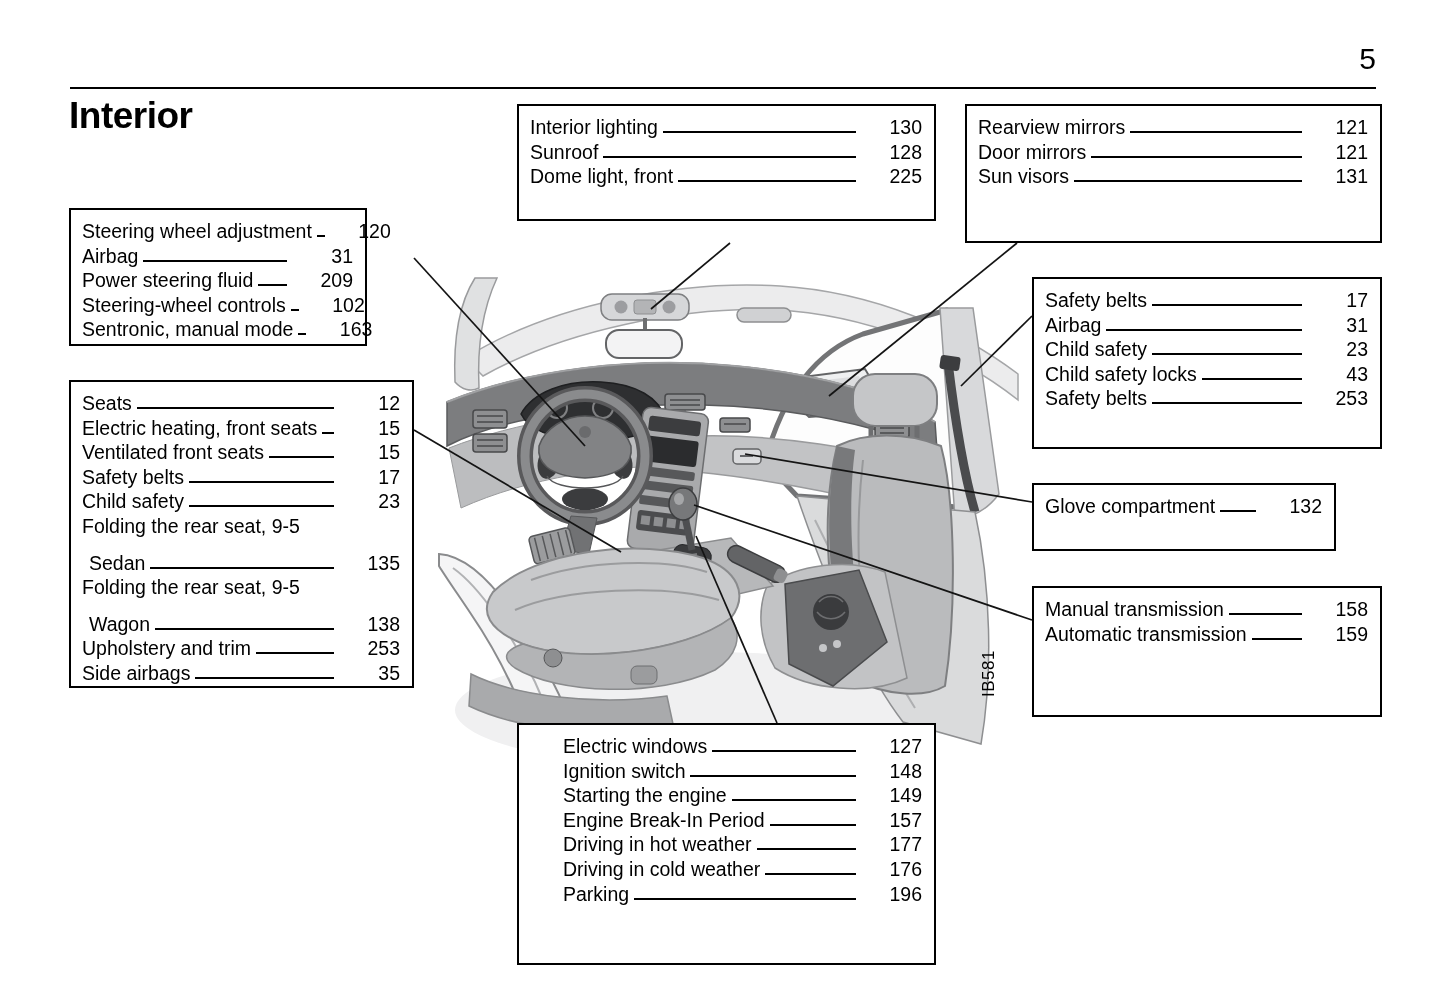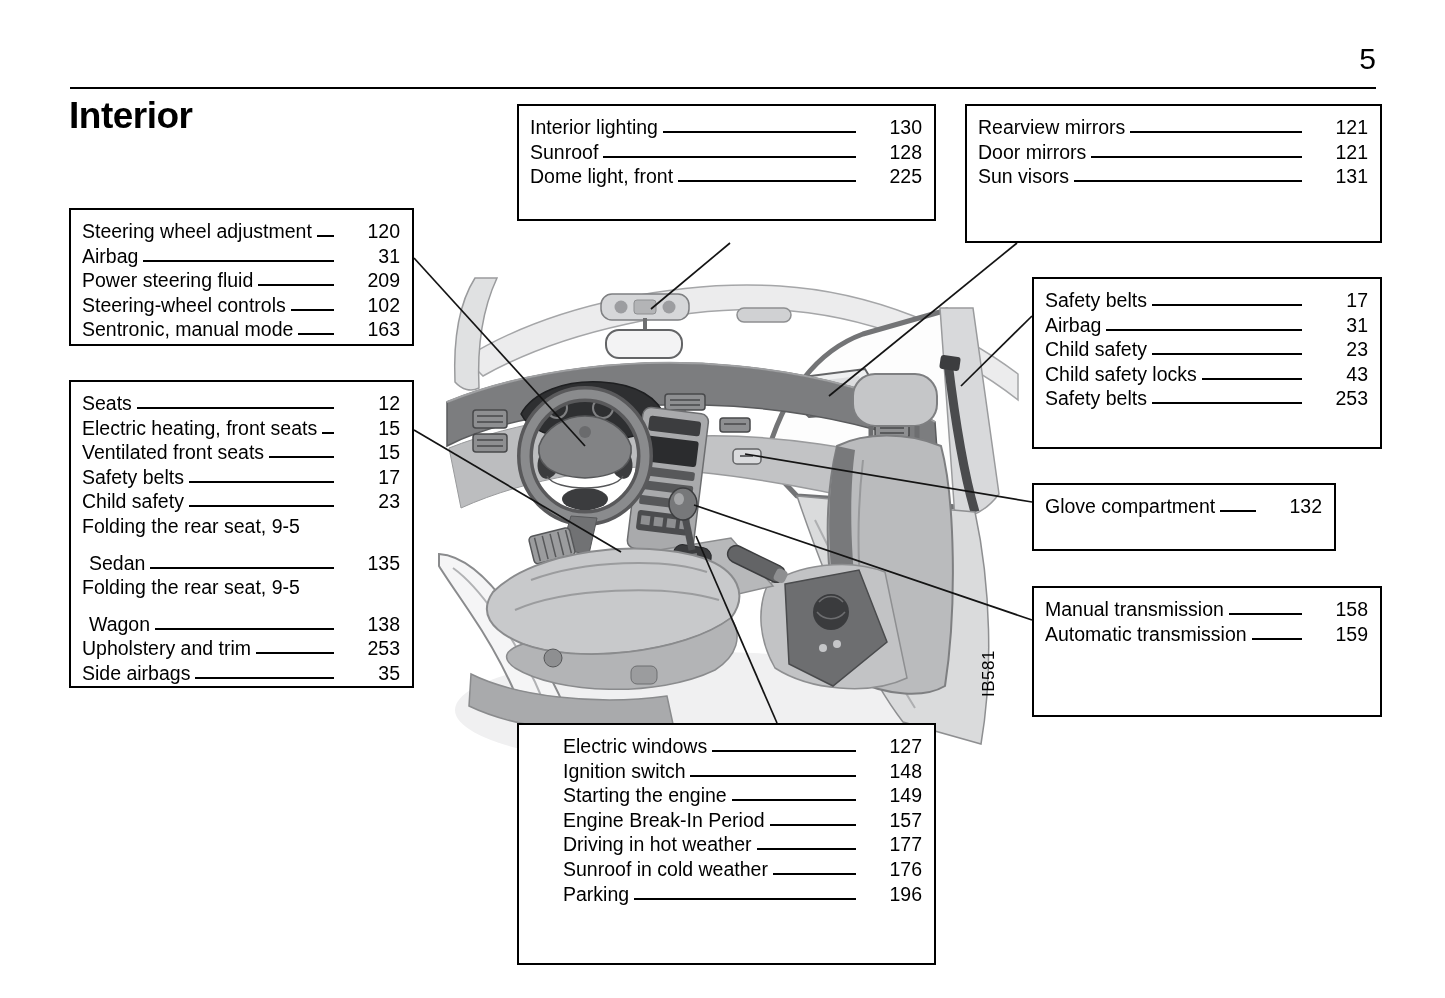--- a/index.html
+++ b/index.html
@@ -232,21 +232,21 @@
         <span class="leader"></span>
         <span class="num">121</span>
       </div>
     <div class="row">
         <span class="lbl">Sun visors</span>
         <span class="leader"></span>
         <span class="num">131</span>
       </div>
   </div>
 
-  <div class="box" style="left:69px; top:208px; width:345px; height:138px;">
+  <div class="box" style="left:69px; top:208px; width:298px; height:138px;">
     <div class="row">
         <span class="lbl">Steering wheel adjustment</span>
         <span class="leader"></span>
         <span class="num">120</span>
       </div>
     <div class="row">
         <span class="lbl">Airbag</span>
         <span class="leader"></span>
         <span class="num">31</span>
       </div>
@@ -394,21 +394,21 @@
         <span class="lbl">Engine Break-In Period</span>
         <span class="leader"></span>
         <span class="num">157</span>
       </div>
     <div class="row">
         <span class="lbl">Driving in hot weather</span>
         <span class="leader"></span>
         <span class="num">177</span>
       </div>
     <div class="row">
-        <span class="lbl">Sunroof in cold weather</span>
+        <span class="lbl">Driving in cold weather</span>
         <span class="leader"></span>
         <span class="num">176</span>
       </div>
     <div class="row">
         <span class="lbl">Parking</span>
         <span class="leader"></span>
         <span class="num">196</span>
       </div>
   </div>
 

